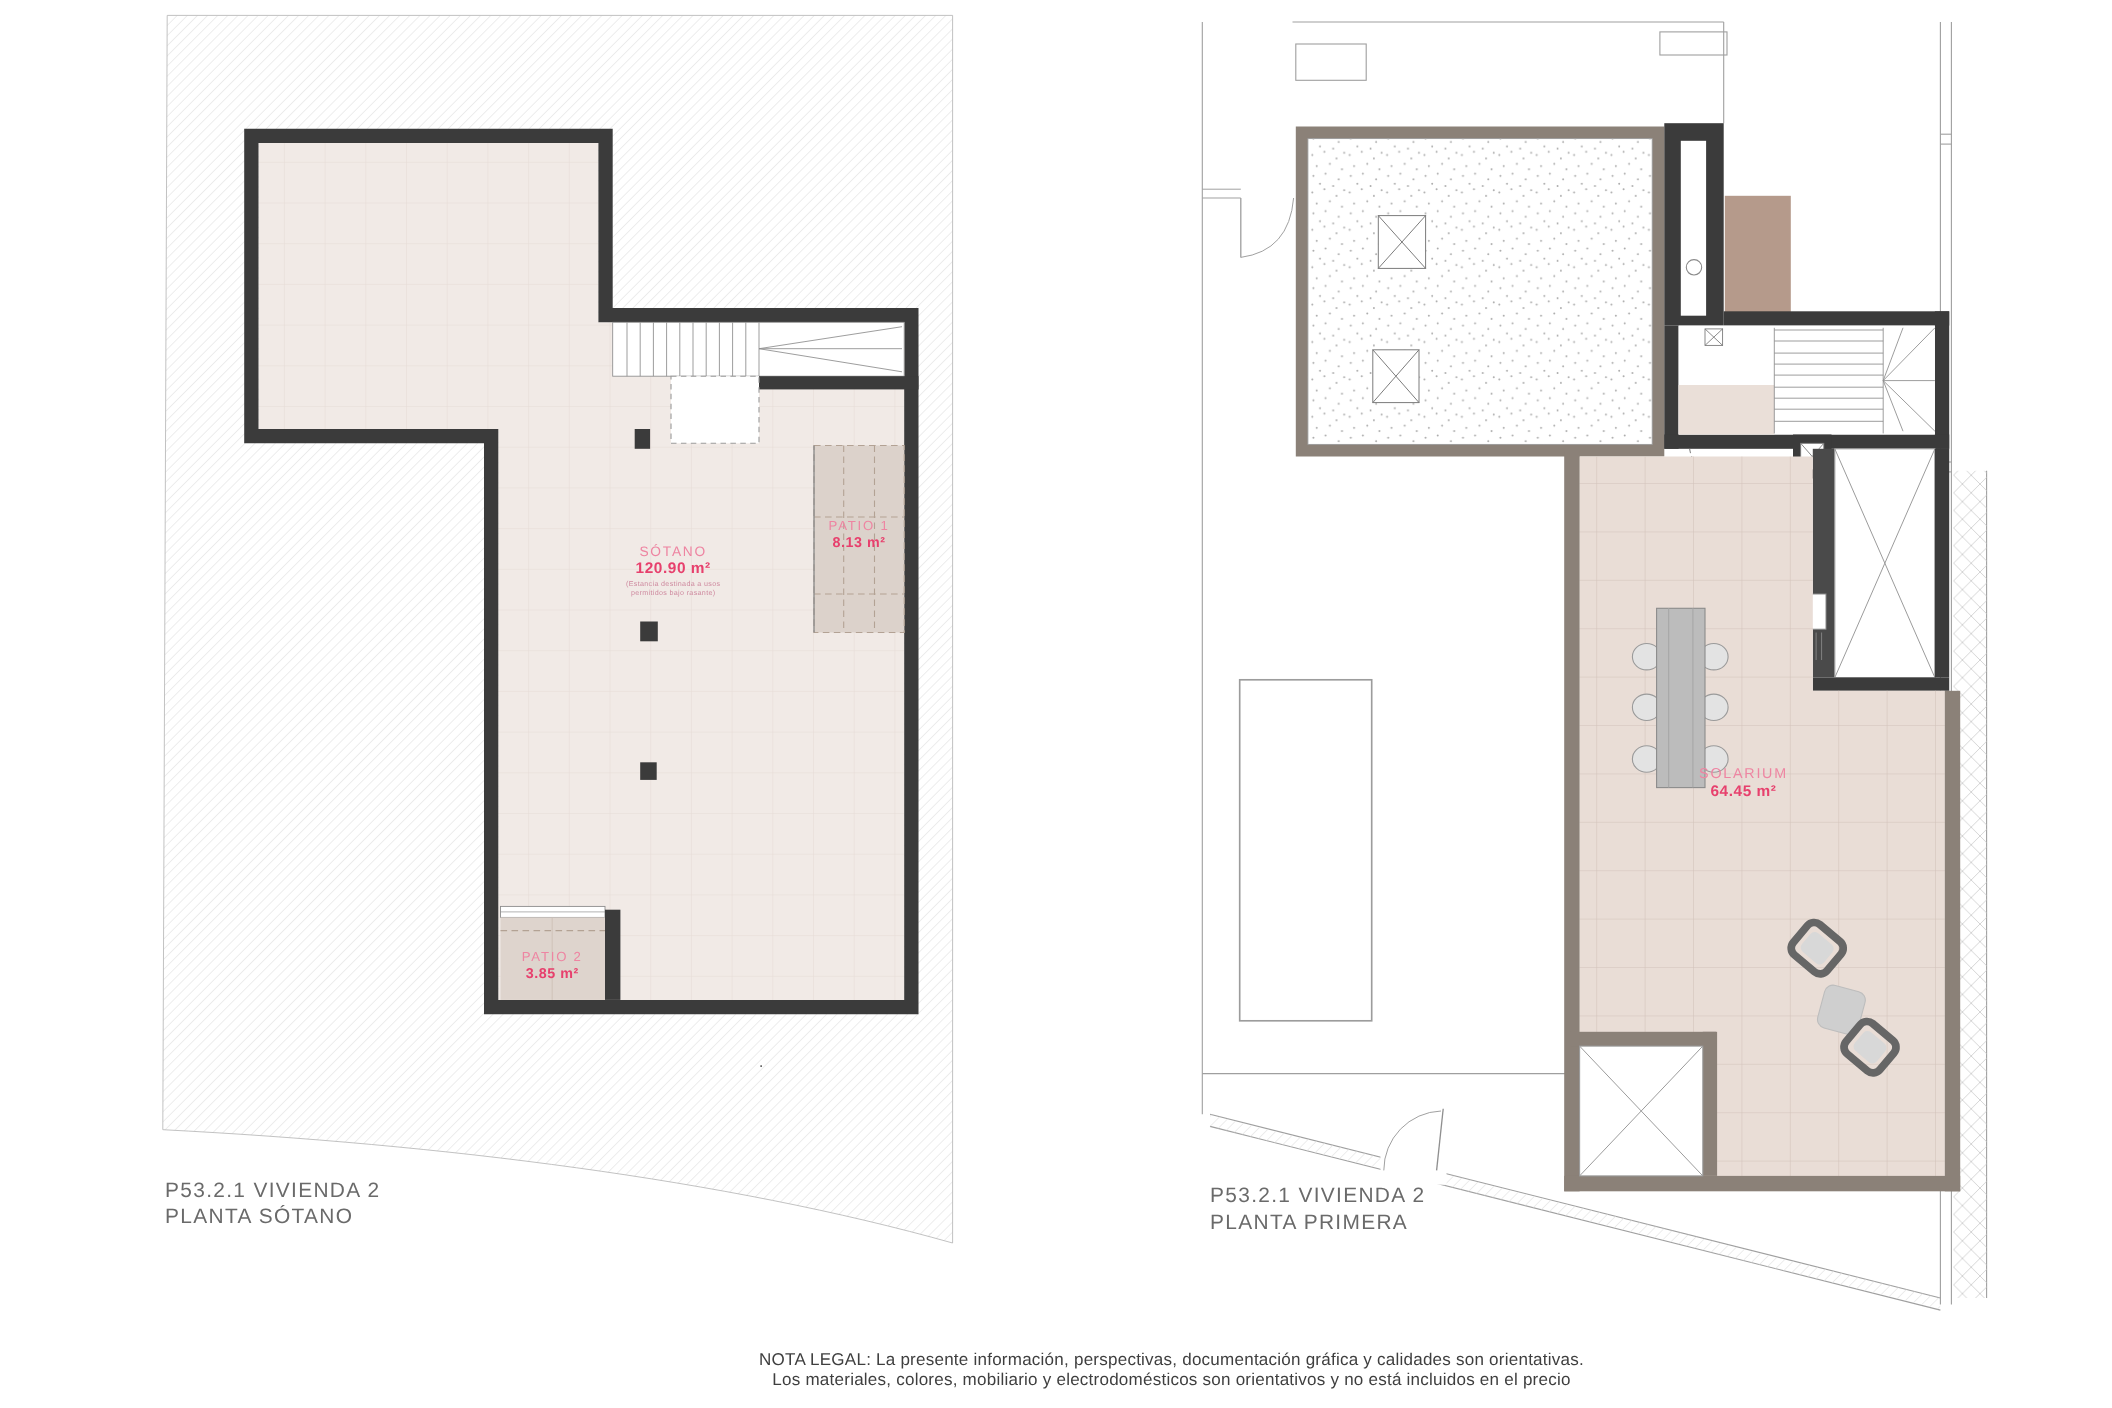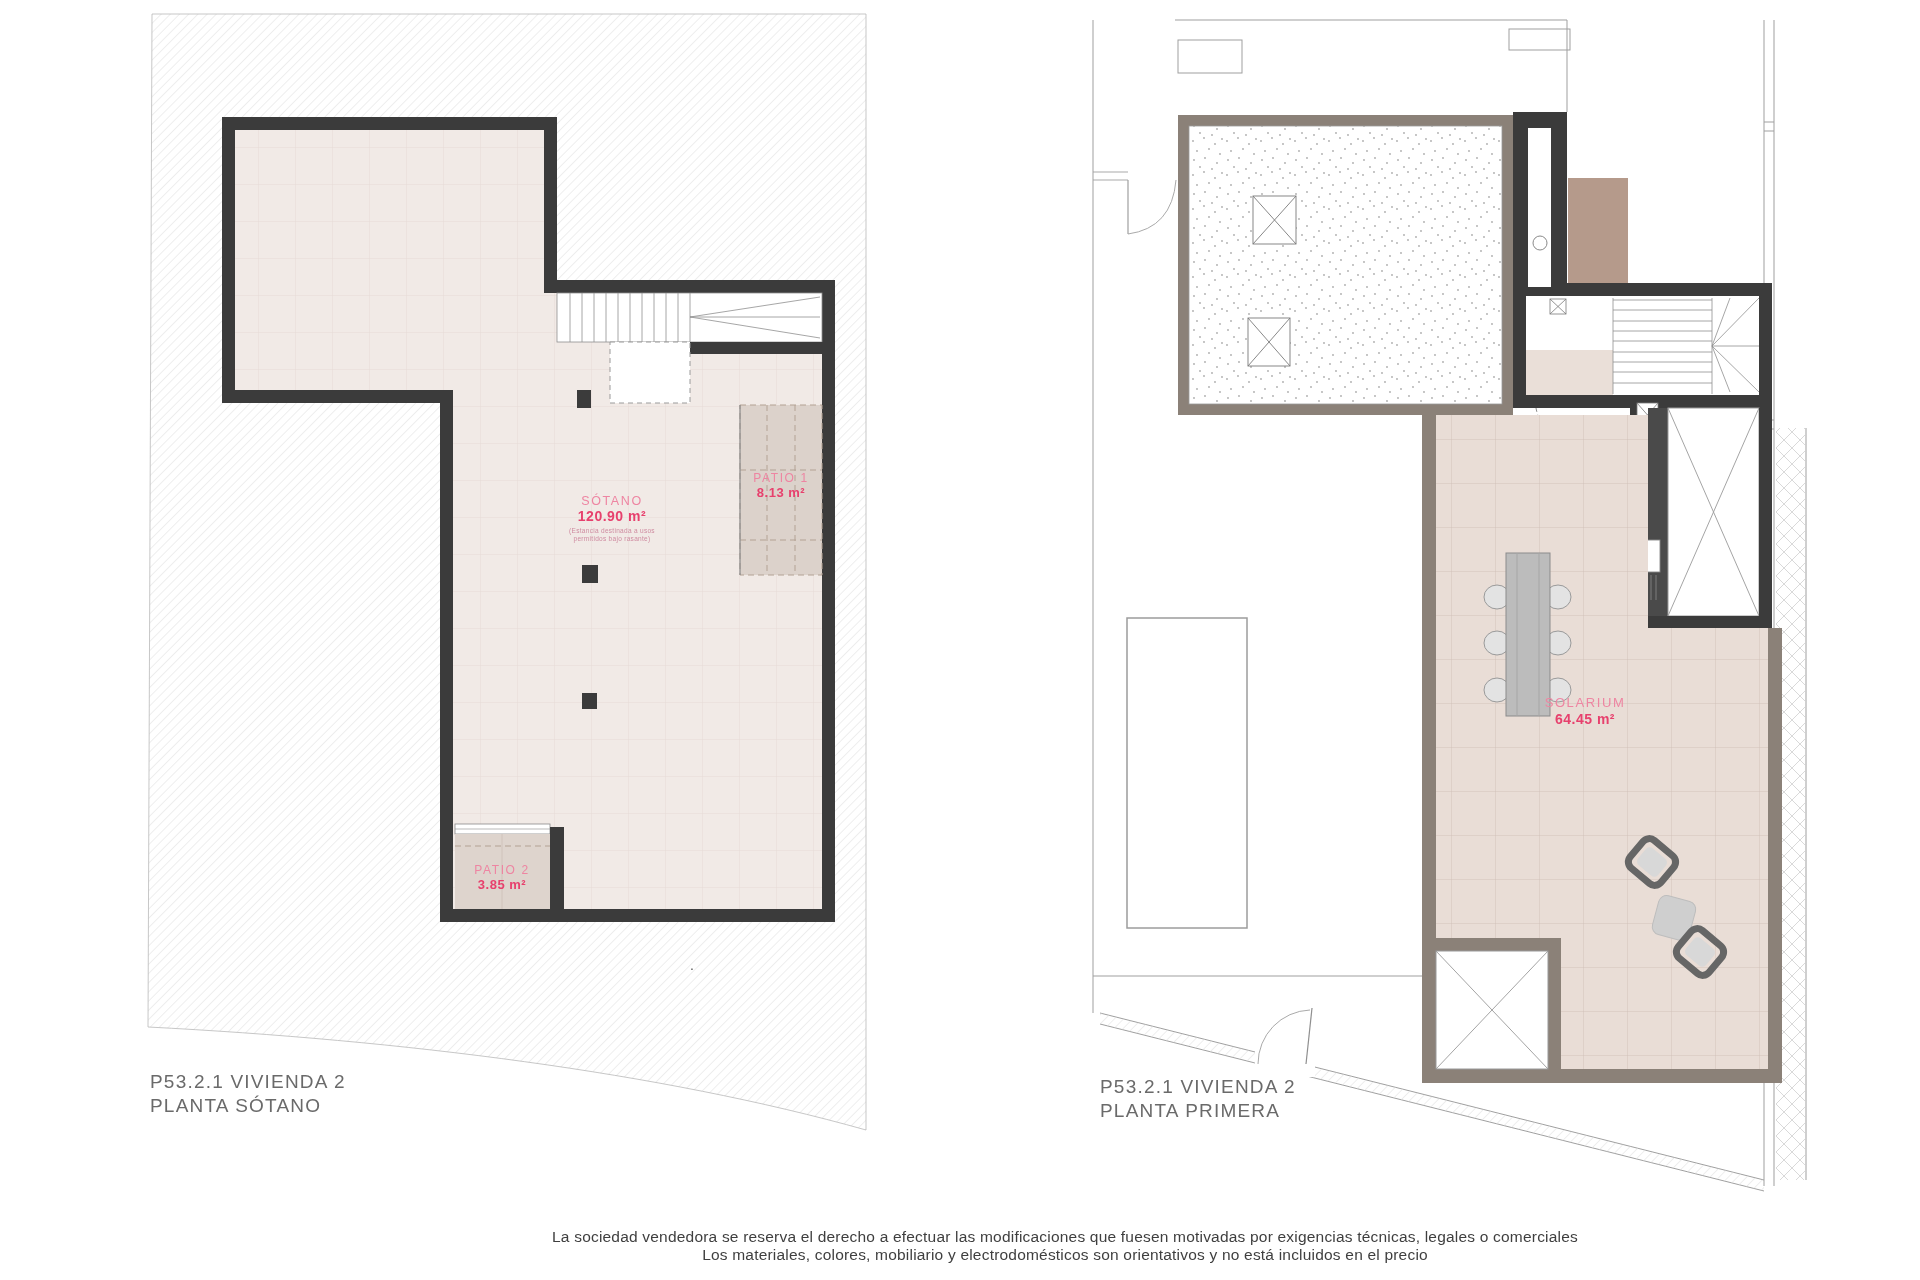--- a/index.html
+++ b/index.html
@@ -279,16 +279,16 @@
 
     <text class="room-name" style="font-size:13px" x="1585" y="707">SOLARIUM</text>
     <text class="room-area" x="1585" y="724">64.45 m²</text>
 
     <text class="plan-title" x="1100" y="1093">P53.2.1 VIVIENDA 2</text>
     <text class="plan-title" x="1100" y="1117">PLANTA PRIMERA</text>
   </g>
 </svg>
 
 <div class="legal">
-  <div>La sociedad vendedora se reserva el derecho a efectuar las modificaciones que fuesen motivadas por exigencias técnicas, legales o comerciales</div>
+  <div>NOTA LEGAL: La presente información, perspectivas, documentación gráfica y calidades son orientativas.</div>
   <div>Los materiales, colores, mobiliario y electrodomésticos son orientativos y no está incluidos en el precio</div>
 </div>
 </div>
 
 </body></html>

